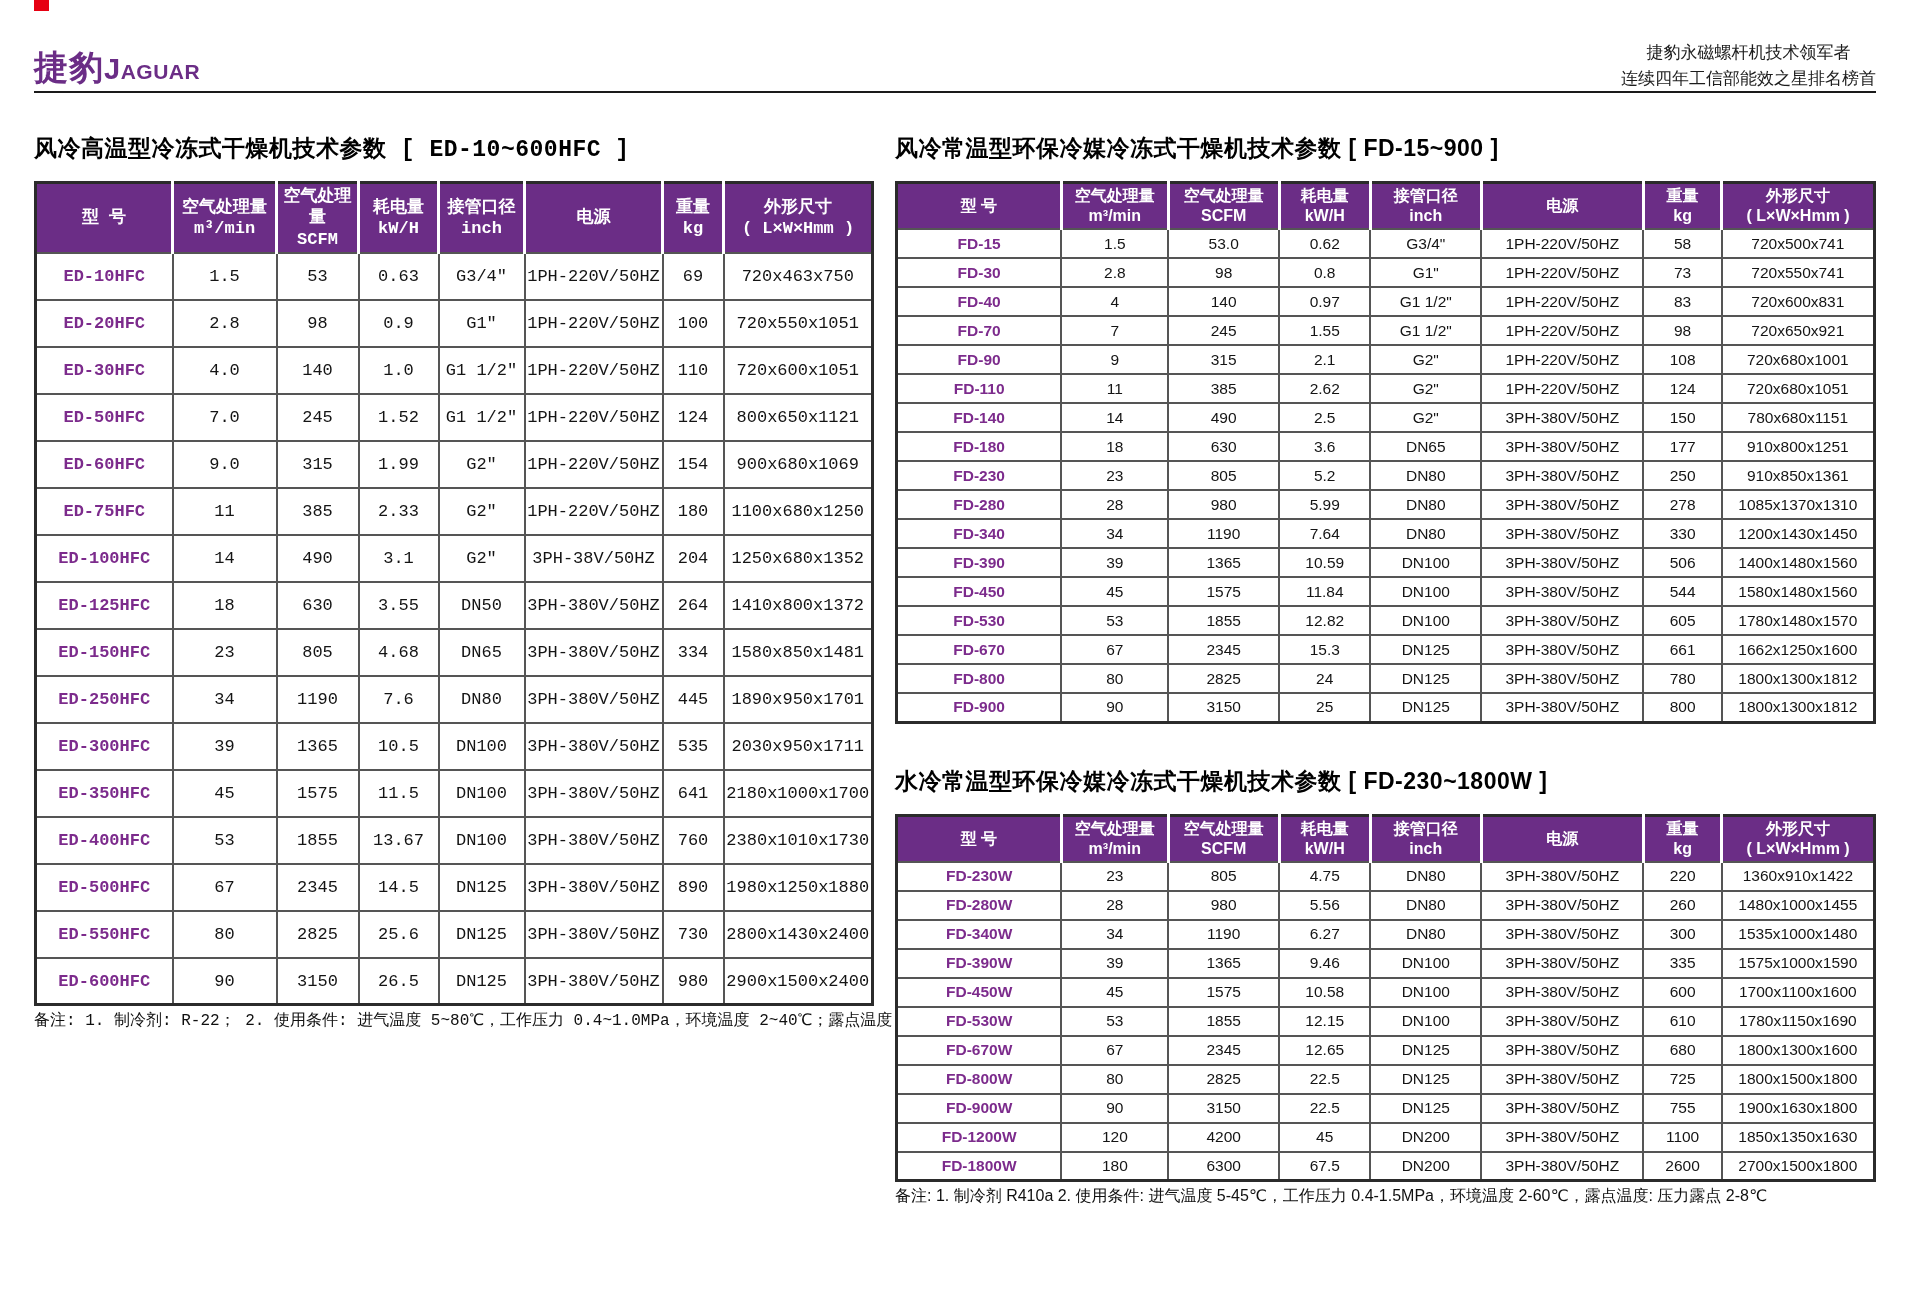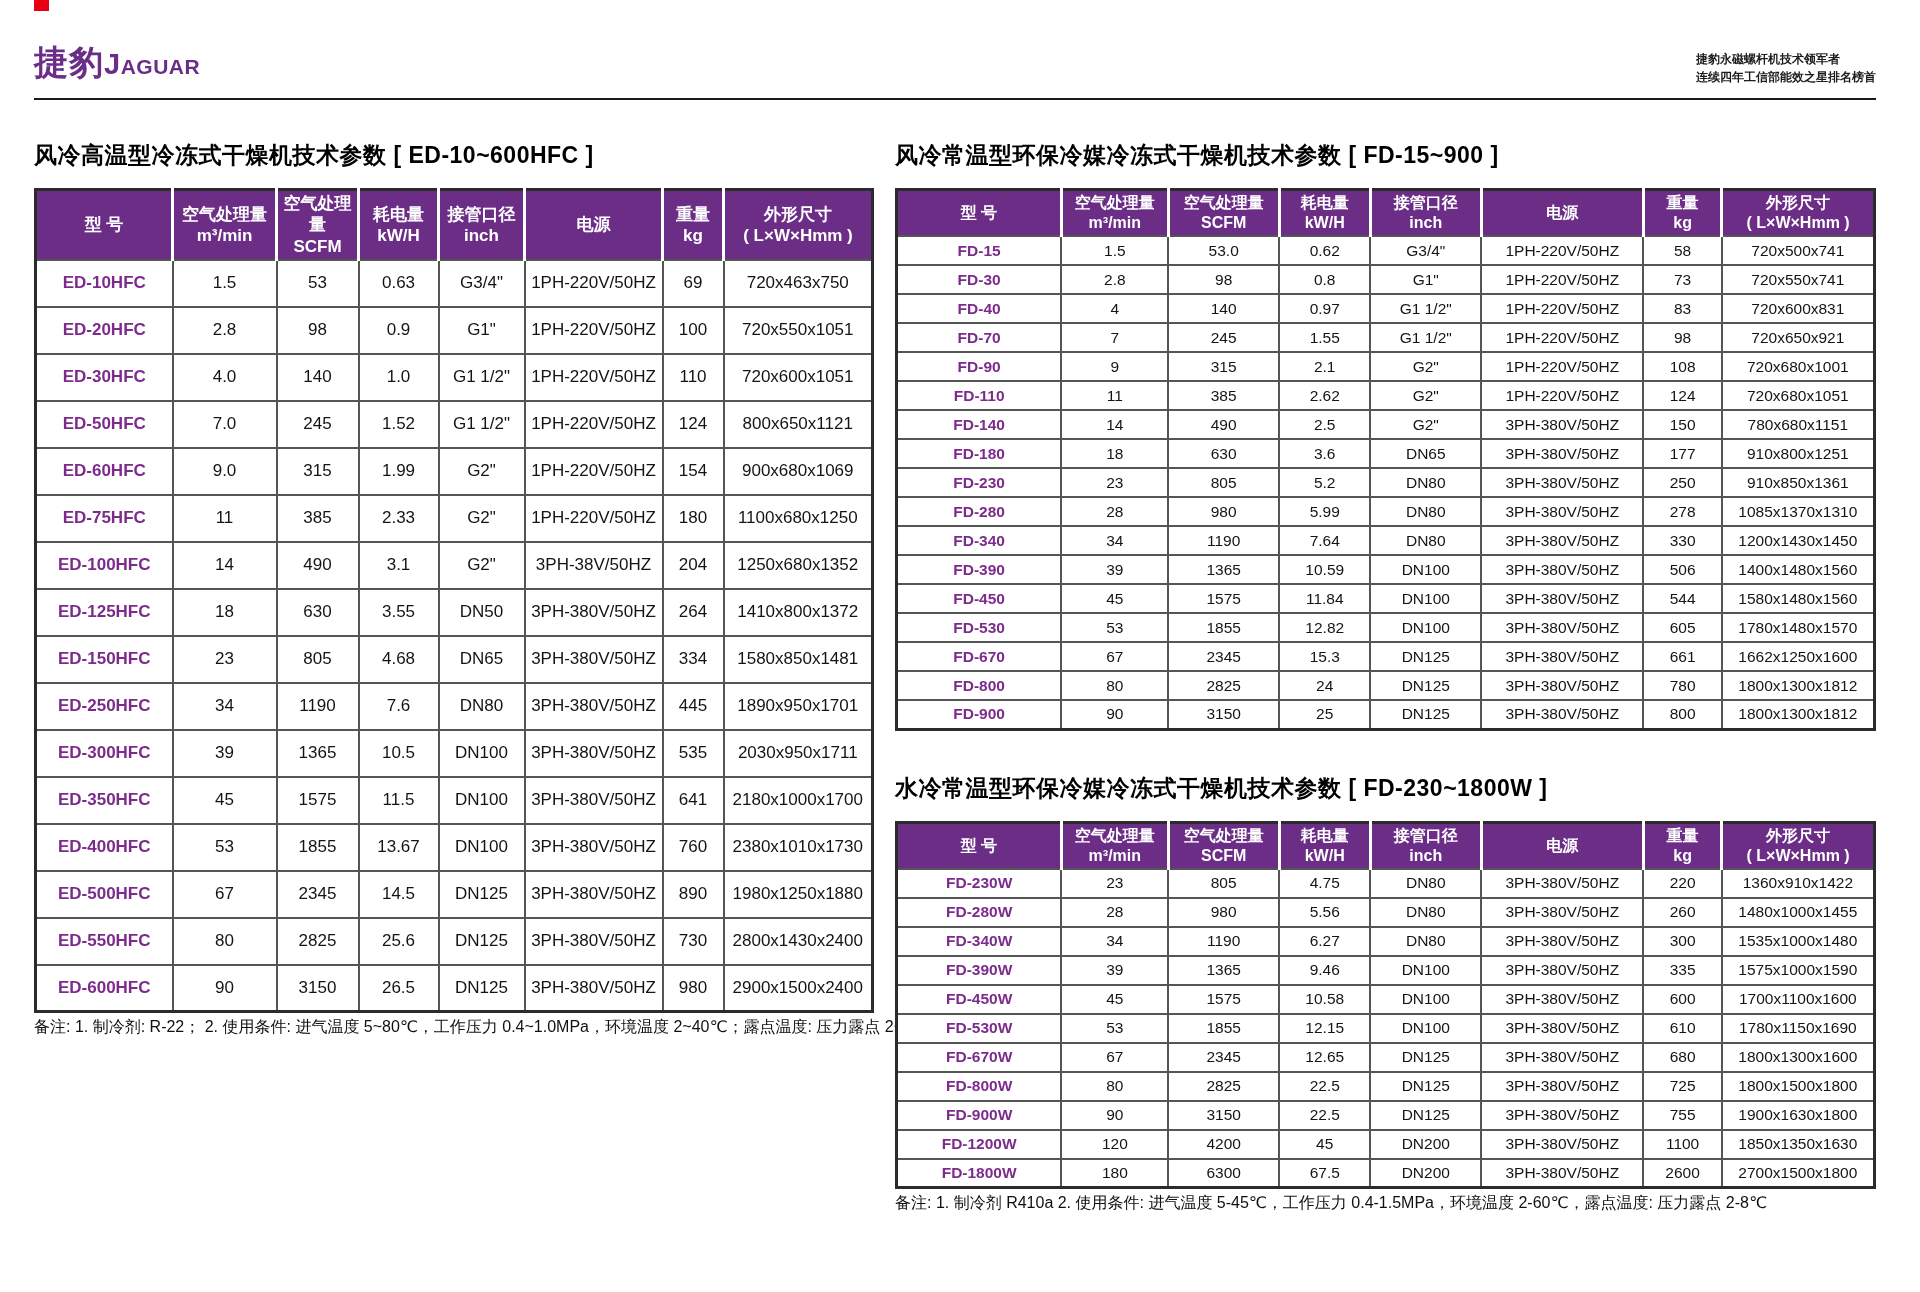--- a/index.html
+++ b/index.html
@@ -10,38 +10,38 @@
     font-family: "Liberation Sans", "DejaVu Sans", sans-serif;
     color: #111;
     overflow: hidden;
   }
   .red-mark {
     position: absolute; left: 34px; top: 0;
     width: 15px; height: 11px; background: #e60012;
   }
   .page-header {
     margin: 0 44px 0 34px;
-    padding-top: 40px; padding-bottom: 12px;
+    padding-top: 40px; 
     border-bottom: 2px solid #1a1a1a;
     display: flex; justify-content: space-between; align-items: flex-end;
   }
   .logo { color: #6b2d86; white-space: nowrap; }
   .logo-cn { font-size: 34px; font-weight: bold; letter-spacing: 1px; }
   .logo-en {
     display: inline-block; font-size: 21px; font-weight: bold;
     letter-spacing: 0.5px; vertical-align: baseline;
   }
   .logo-en::first-letter { font-size: 29px; }
-  .header-right { text-align: left; font-size: 12px; font-weight: bold; line-height: 1.5; color: #1c1c1c; }
+  .header-right { text-align: center; font-size: 17px; font-weight: normal; line-height: 1.5; color: #1c1c1c; }
 
   .main {
     margin: 14px 44px 0 34px;
     display: flex; justify-content: space-between; align-items: flex-start;
   }
-  .col-left  { width: 735px; }
+  .col-left  { width: 735px; font-family: Liberation Mono, monospace; }
   .col-right { width: 981px; }
 
   h2.section-title {
     font-size: 23px; font-weight: bold; color: #000;
     margin: 26px 0 17px 0; letter-spacing: 0.5px; white-space: nowrap;
   }
   .col-right h2.section-title.second { margin-top: 42px; }
 
   table.spec {
     border-collapse: collapse; table-layout: fixed; width: 100%;

